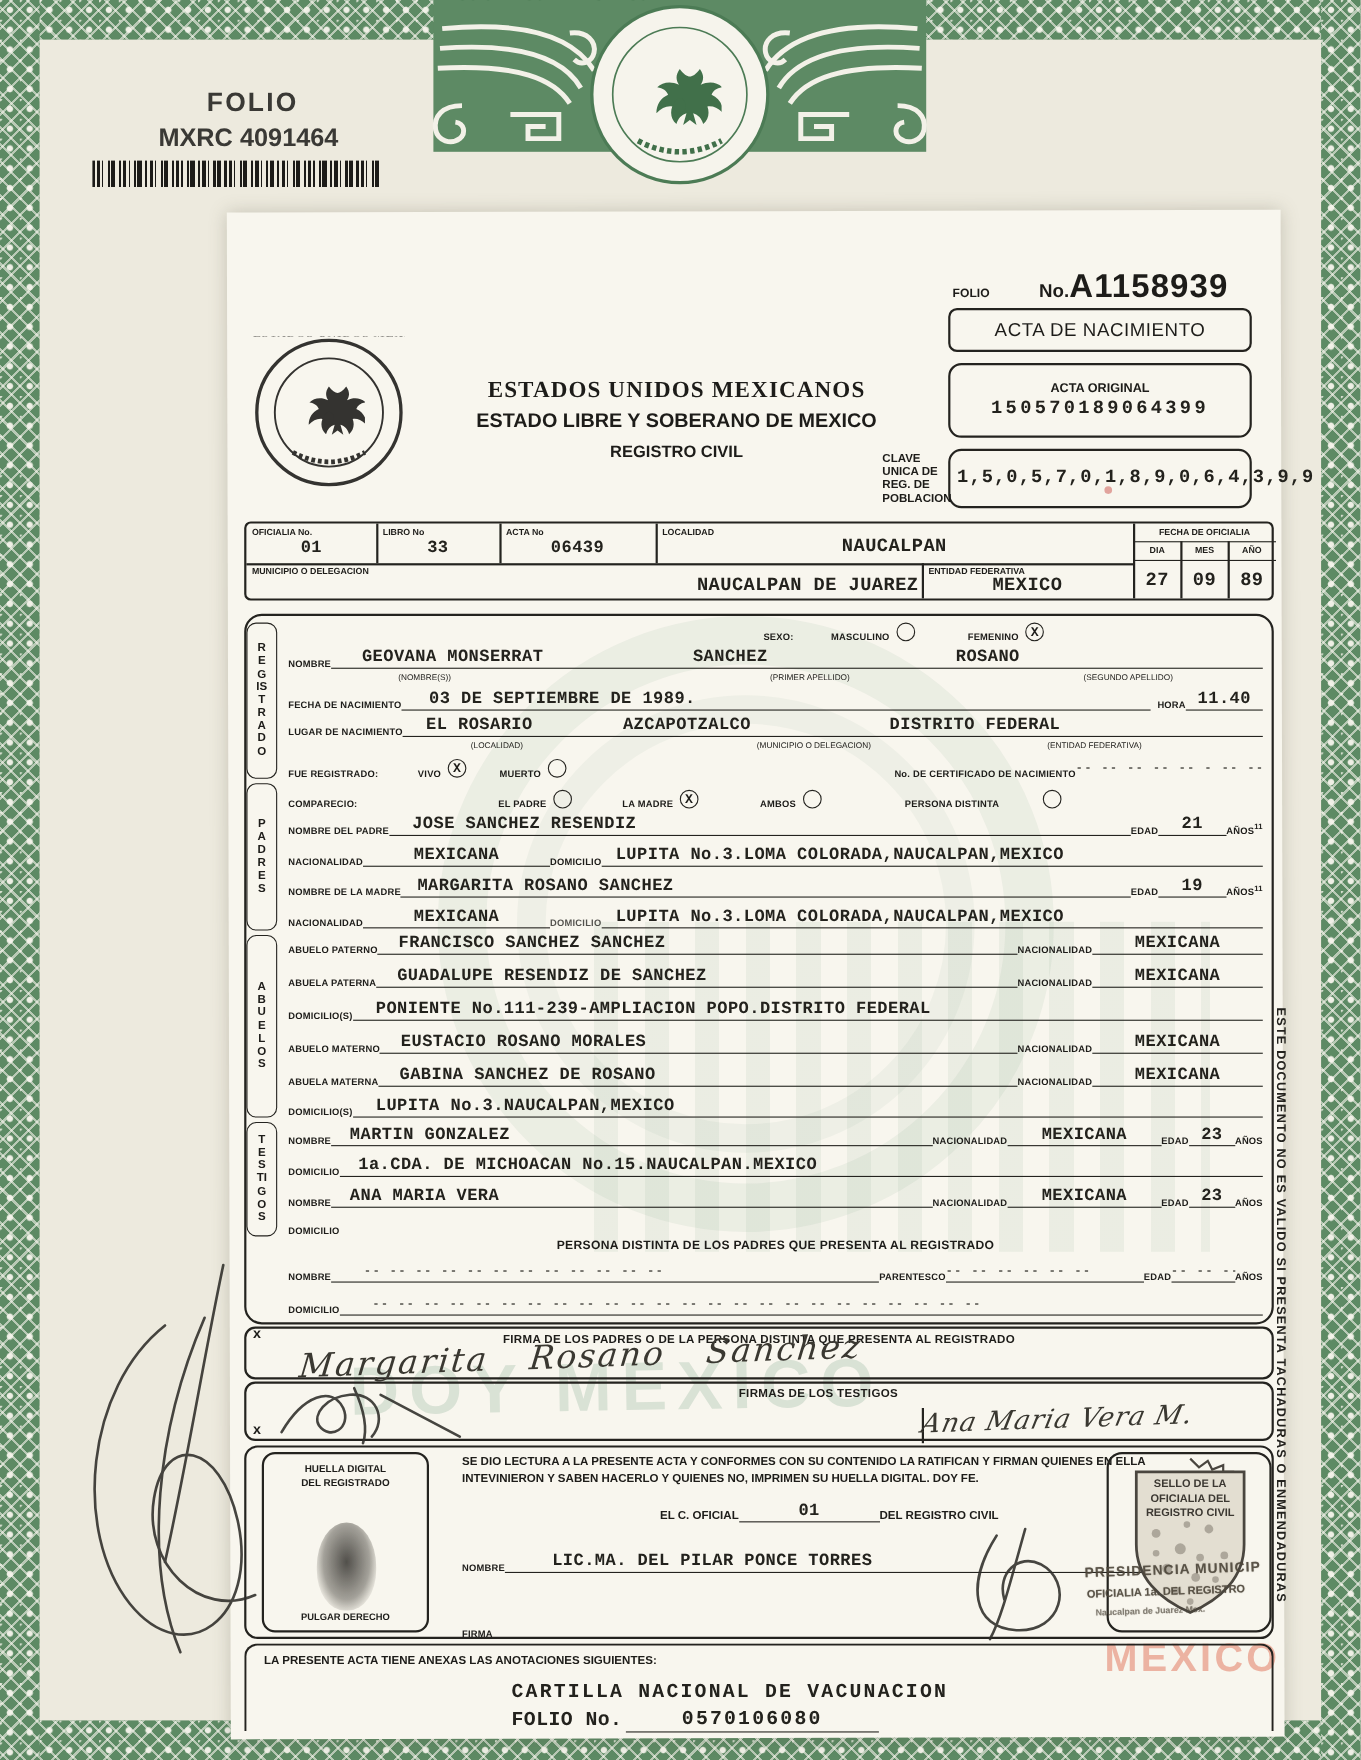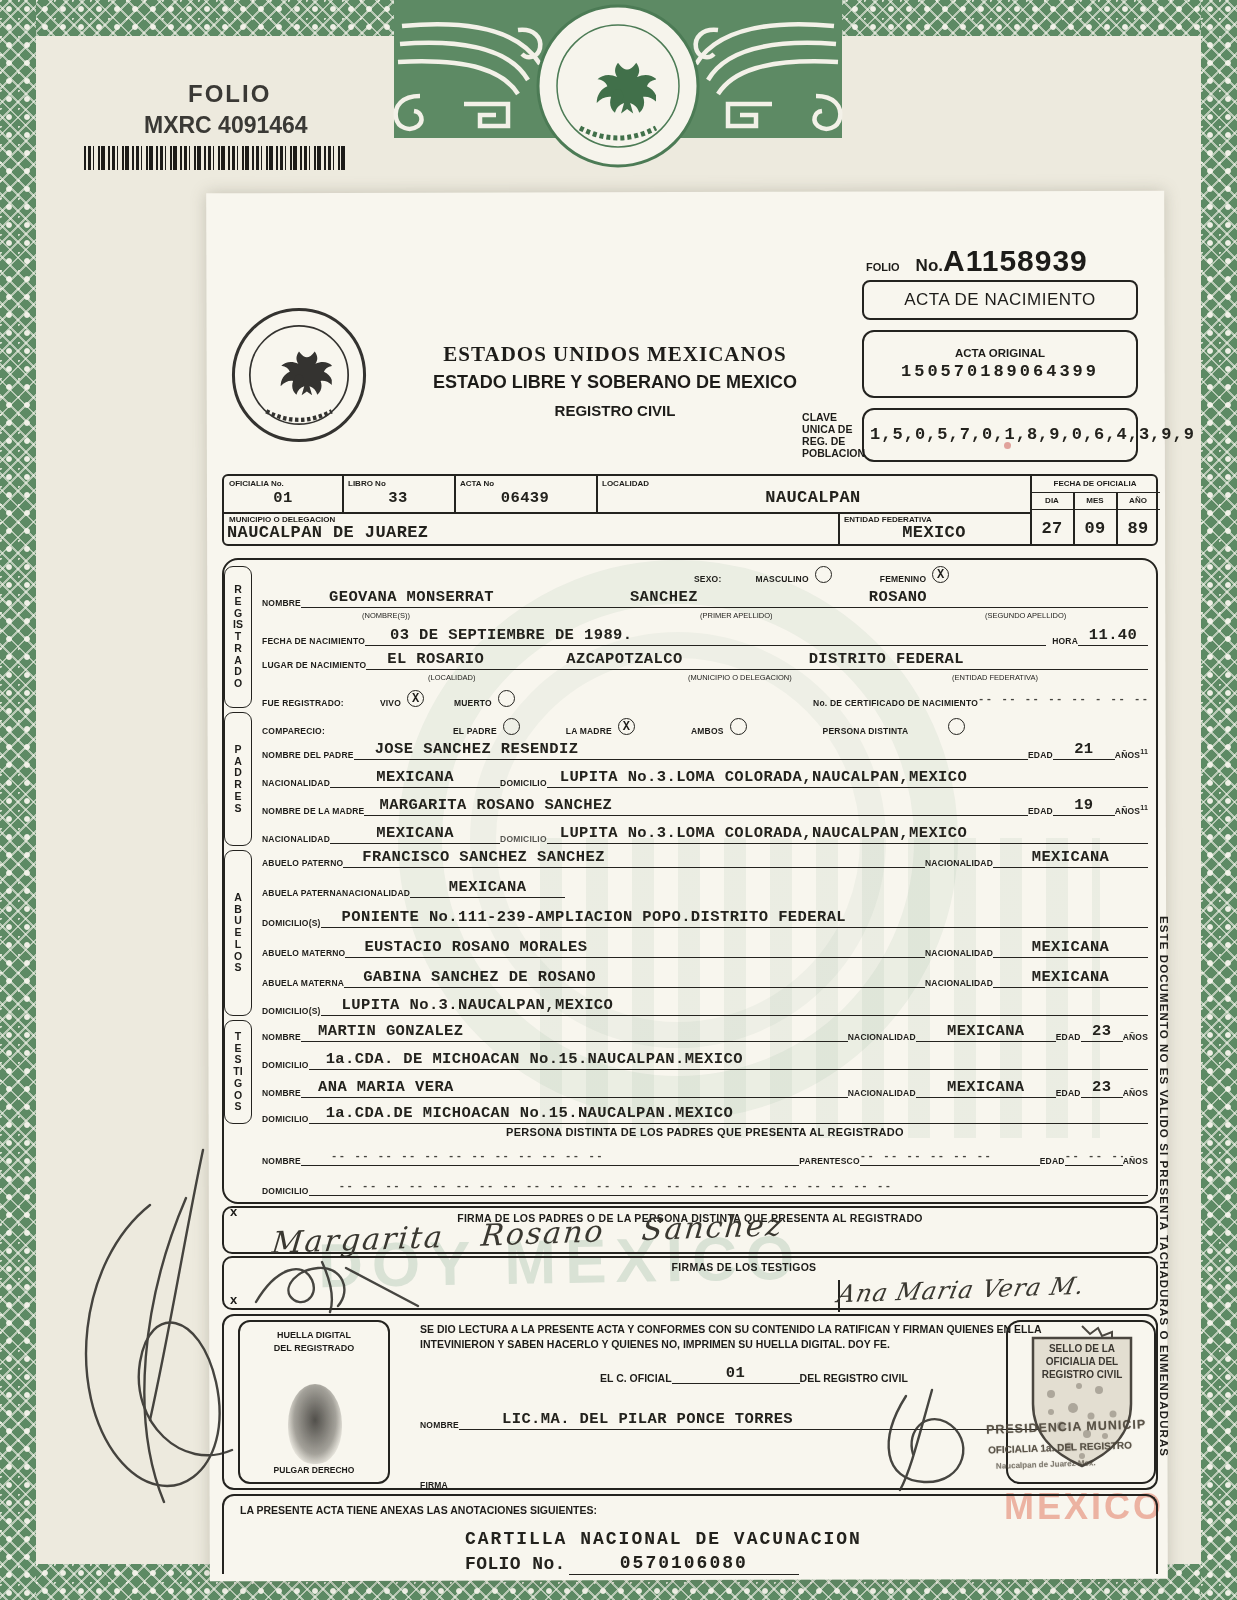--- a/index.html
+++ b/index.html
@@ -135,21 +135,21 @@
     <use href="#eagle" x="42" y="42" width="76" height="76"></use>
     <path d="M42,122 q38 20 76 0" stroke="currentColor" stroke-width="5" fill="none" stroke-dasharray="4 3"></path>
   </svg>
 
   <div style="position:absolute;left:390px;top:342px;width:450px;text-align:center;font-family:'Liberation Serif',serif;font-size:21px;font-weight:700;letter-spacing:1px">ESTADOS UNIDOS MEXICANOS</div>
   <div style="position:absolute;left:390px;top:372px;width:450px;text-align:center;font-size:18px;font-weight:700">ESTADO LIBRE Y SOBERANO DE MEXICO</div>
   <div style="position:absolute;left:390px;top:402px;width:450px;text-align:center;font-size:15px;font-weight:700">REGISTRO CIVIL</div>
 
   <div style="position:absolute;left:866px;top:244px;display:flex;align-items:baseline">
     <span style="font-size:11px;font-weight:700">FOLIO</span>
-    <span style="font-size:17px;font-weight:700;margin-left:16px">No.</span>
+    <span style="font-size:17px;font-weight:700;margin-left:45px">No.</span>
     <span style="font-size:30px;font-weight:700;letter-spacing:1px">A1158939</span>
   </div>
   <div class="box" style="left:862px;top:280px;width:276px;height:40px;border-width:2.5px;border-radius:8px;display:flex;align-items:center;justify-content:center">
     <span style="font-size:17px;font-weight:400;letter-spacing:.5px">ACTA DE NACIMIENTO</span>
   </div>
   <div class="box" style="left:862px;top:330px;width:276px;height:68px;border-width:2.5px;display:flex;flex-direction:column;align-items:center;justify-content:center;gap:4px">
     <span style="font-size:11.5px;font-weight:700">ACTA ORIGINAL</span>
     <span class="typed" style="font-size:17px;letter-spacing:3px">150570189064399</span>
   </div>
   <div class="box" style="left:862px;top:408px;width:276px;height:54px;border-width:2.5px;display:flex;flex-direction:row;align-items:center;justify-content:center;gap:2px">
@@ -169,21 +169,21 @@
     <span class="reg-cell-lbl" style="left:5px;top:3px">OFICIALIA No.</span>
     <span class="typed" style="position:absolute;left:0;top:15px;width:118px;text-align:center">01</span>
     <span class="reg-cell-lbl" style="left:124px;top:3px">LIBRO No</span>
     <span class="typed" style="position:absolute;left:118px;top:15px;width:112px;text-align:center">33</span>
     <span class="reg-cell-lbl" style="left:236px;top:3px">ACTA No</span>
     <span class="typed" style="position:absolute;left:230px;top:15px;width:142px;text-align:center">06439</span>
     <span class="reg-cell-lbl" style="left:378px;top:3px">LOCALIDAD</span>
     <span class="typed" style="position:absolute;left:372px;top:13px;width:434px;text-align:center;font-size:17px">NAUCALPAN</span>
 
     <span class="reg-cell-lbl" style="left:5px;top:39px">MUNICIPIO O DELEGACION</span>
-    <span class="typed" style="position:absolute;left:0;top:48px;width:614px;text-align:left;font-size:17px">NAUCALPAN DE JUAREZ</span>
+    <span class="typed" style="position:absolute;left:0;top:48px;width:614px;text-align:right;font-size:17px">NAUCALPAN DE JUAREZ</span>
     <span class="reg-cell-lbl" style="left:620px;top:39px">ENTIDAD FEDERATIVA</span>
     <span class="typed" style="position:absolute;left:614px;top:48px;width:192px;text-align:center;font-size:17px">MEXICO</span>
 
     <span class="reg-cell-lbl" style="left:806px;top:3px;width:130px;text-align:center">FECHA DE OFICIALIA</span>
     <div class="line" style="left:806px;top:16px;width:130px;height:1.4px"></div>
     <span class="reg-cell-lbl" style="left:806px;top:20px;width:44px;text-align:center">DIA</span>
     <span class="reg-cell-lbl" style="left:850px;top:20px;width:42px;text-align:center">MES</span>
     <span class="reg-cell-lbl" style="left:892px;top:20px;width:44px;text-align:center">AÑO</span>
     <div class="line" style="left:806px;top:33px;width:130px;height:1.4px"></div>
     <div class="line" style="left:849px;top:16px;width:1.6px;height:52px"></div>
@@ -330,20 +330,23 @@
     <span class="fill">
         <span class="typed" style="margin-left:16px">FRANCISCO SANCHEZ SANCHEZ</span>
       </span>
     <span class="lbl">NACIONALIDAD</span>
     <span class="fillw" style="width:155px">
         <span class="typed">MEXICANA</span>
       </span>
   </div>
   <div class="frow" style="left:262px;top:878px;width:886px">
     <span class="lbl">ABUELA PATERNA</span>
+    <span class="fill">
+        <span class="typed" style="margin-left:16px">GUADALUPE RESENDIZ DE SANCHEZ</span>
+      </span>
     <span class="lbl">NACIONALIDAD</span>
     <span class="fillw" style="width:155px">
         <span class="typed">MEXICANA</span>
       </span>
   </div>
   <div class="frow" style="left:262px;top:908px;width:886px">
     <span class="lbl">DOMICILIO(S)</span>
     <span class="fill">
         <span class="typed" style="margin-left:18px">PONIENTE No.111-239-AMPLIACION POPO.DISTRITO FEDERAL</span>
       </span>
@@ -406,23 +409,20 @@
         <span class="typed">MEXICANA</span>
       </span>
     <span class="lbl">EDAD</span>
     <span class="fillw" style="width:42px">
         <span class="typed">23</span>
       </span>
     <span class="lbl">AÑOS</span>
   </div>
   <div class="frow" style="left:262px;top:1104px;width:886px">
     <span class="lbl">DOMICILIO</span>
-    <span class="fill">
-        <span class="typed" style="margin-left:14px">1a.CDA.DE MICHOACAN No.15.NAUCALPAN.MEXICO</span>
-      </span>
   </div>
 
   <div class="sechdr" style="left:262px;top:1126px;width:886px">PERSONA DISTINTA DE LOS PADRES QUE PRESENTA AL REGISTRADO</div>
   <div class="frow" style="left:262px;top:1146px;width:886px">
     <span class="lbl">NOMBRE</span>
     <span class="fill">
         <span class="dash" style="margin-left:30px">-- -- -- -- -- -- -- -- -- -- -- --</span>
       </span>
     <span class="lbl">PARENTESCO</span>
     <span class="fillw" style="width:180px;justify-content:flex-start">

